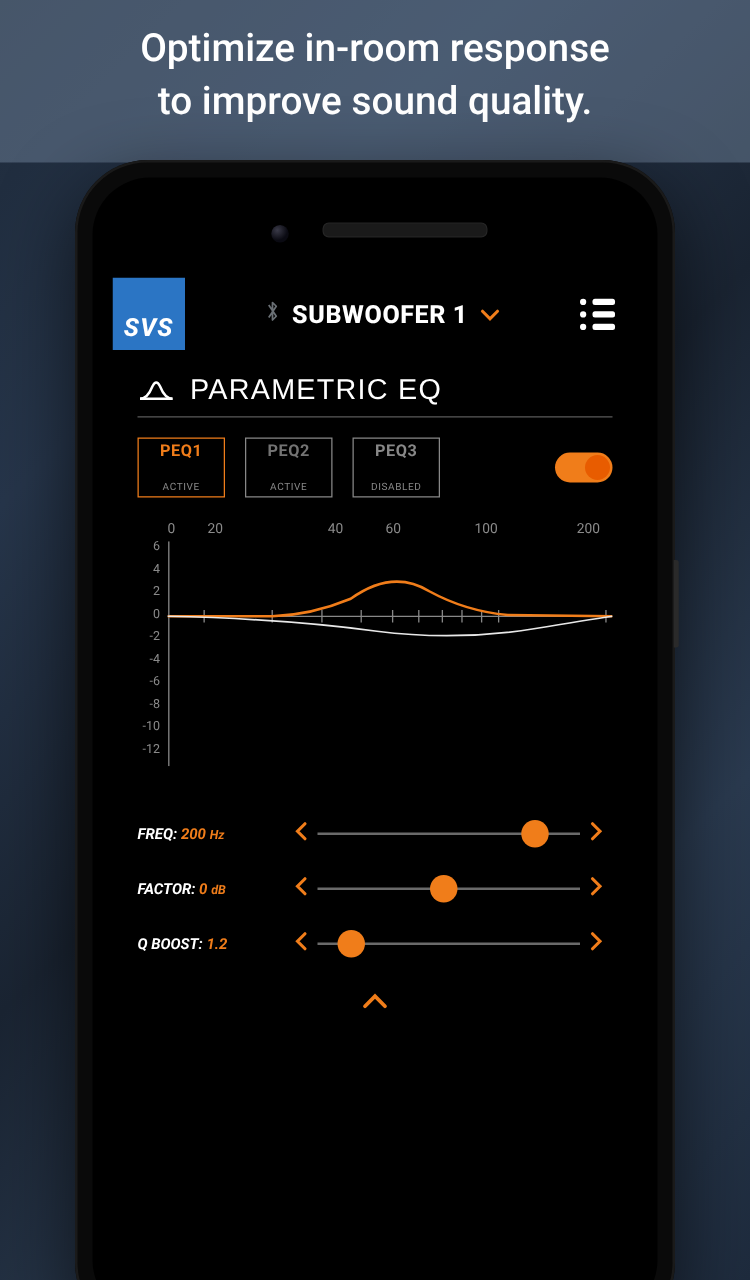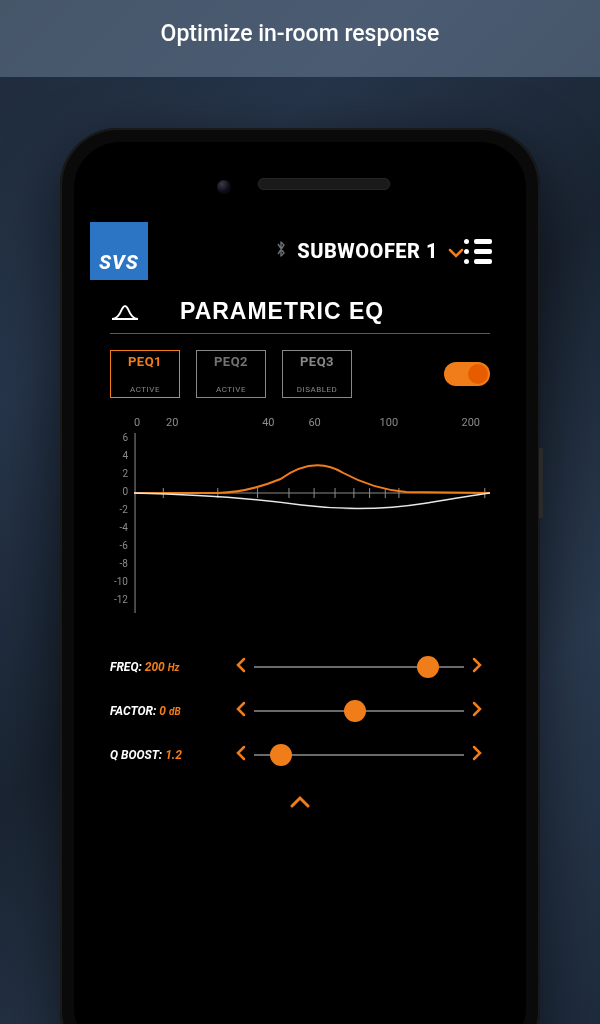--- a/index.html
+++ b/index.html
@@ -1,42 +1,42 @@
 <!DOCTYPE html>
 <html><head>
 <meta charset="utf-8">
 <style>
   html,body{margin:0;padding:0;font-family:-apple-system,BlinkMacSystemFont,"Segoe UI",Roboto,Arial,sans-serif;}
   .page{width:600px;height:1024px;background:linear-gradient(135deg,#1e2a3a 0%,#26354a 25%,#1a2432 50%,#2a3a4f 75%,#1e2b3d 100%);position:relative;overflow:hidden;}
   .banner{background:rgba(120,140,165,0.45);padding:18px 0 28px;text-align:center;}
-  .banner-text{color:#fff;font-size:23px;line-height:1.35;font-weight:500;margin:0;}
+  .banner-text{color:#fff;font-size:31px;line-height:1.35;font-weight:500;margin:0;}
   .phone-wrap{position:absolute;left:50%;top:128px;transform:translateX(-50%);}
   .phone{width:480px;height:940px;background:#0a0a0a;border-radius:58px;padding:14px;box-shadow:0 20px 60px rgba(0,0,0,0.6),inset 0 0 0 2px #1a1a1a;position:relative;box-sizing:border-box;}
   .phone-inner{width:100%;height:100%;background:#000;border-radius:46px;position:relative;overflow:hidden;}
   .camera{position:absolute;top:38px;left:50%;transform:translateX(-50%);width:14px;height:14px;border-radius:50%;background:radial-gradient(circle at 35% 30%,#3a3a48 0%,#0a0a12 60%);z-index:5;margin-left:-76px;}
   .speaker{position:absolute;top:36px;left:50%;transform:translateX(-50%);width:130px;height:10px;border-radius:5px;background:#1a1a1a;border:1px solid #252525;z-index:5;margin-left:24px;}
   .side-btn{position:absolute;right:-3px;top:320px;width:4px;height:70px;background:#2a2a2a;border-radius:0 2px 2px 0;}
   .screen{position:absolute;top:80px;left:16px;right:16px;bottom:20px;background:#000;overflow:hidden;}
 
   .topbar{height:58px;display:flex;align-items:center;padding:0 8px 0 0;}
   .logo-sq{width:58px;height:58px;background:#2b75c4;display:flex;align-items:flex-end;justify-content:center;padding-bottom:6px;box-sizing:border-box;}
   .logo-txt{color:#fff;font-weight:800;font-size:20px;letter-spacing:1px;font-style:italic;}
-  .tb-center{flex:1;display:flex;align-items:center;justify-content:flex-end;gap:10px;}
+  .tb-center{flex:1;display:flex;align-items:center;justify-content:center;gap:10px;}
   .bt-icon{color:#6a7075;font-size:16px;}
   .tb-title{color:#fff;font-weight:800;font-size:20px;letter-spacing:0.5px;}
   .chev-d{color:#f07d1a;font-size:18px;font-weight:bold;}
   .menu-icon{display:flex;flex-direction:column;gap:5px;padding-right:10px;}
   .menu-row{display:flex;align-items:center;gap:5px;}
   .menu-dot{width:5px;height:5px;border-radius:50%;background:#fff;}
   .menu-bar{width:18px;height:5px;border-radius:2px;background:#fff;}
 
   .content{padding:18px 20px 0;}
   .sec-title-row{display:flex;align-items:center;gap:12px;margin-bottom:8px;}
   .eq-icon{width:30px;height:22px;}
-  .sec-title{color:#fff;font-weight:700;font-size:23px;letter-spacing:1px;font-family:Arial,sans-serif;font-stretch:condensed;margin-left:28px;}
+  .sec-title{color:#fff;font-weight:400;font-size:23px;letter-spacing:1px;font-family:Arial,sans-serif;font-stretch:condensed;}
   .divider{height:1px;background:#5a5a5a;margin-bottom:16px;}
 
   .peq-row{display:flex;align-items:center;gap:16px;margin-bottom:18px;}
   .peq-tab{border:1px solid #888;padding:4px 10px 3px;text-align:center;min-width:48px;}
   .peq-tab.sel{border-color:#f07d1a;}
   .peq-name{font-size:13px;font-weight:700;letter-spacing:0.5px;line-height:1;}
   .peq-state{font-size:8px;letter-spacing:0.5px;line-height:1;margin-top:18px;color:#888;}
   .peq-tab.sel .peq-name{color:#f07d1a;}
   .peq-tab:not(.sel) .peq-name{color:#737373;}
   .peq-tab.dis .peq-name{color:#888;}
@@ -63,20 +63,21 @@
   .bottom-chev-icon{color:#f07d1a;font-size:22px;font-weight:bold;}
 </style>
 </head>
 <body>
 
 <div class="page">
 
   <div class="banner">
     <p class="banner-text">
       <span>Optimize in-room response</span><br>
+      <span>to improve sound quality.</span>
     </p>
   </div>
 
   <div class="phone-wrap">
     <div class="phone">
       <div class="side-btn"></div>
       <div class="phone-inner">
         <div class="camera"></div>
         <div class="speaker"></div>
 

